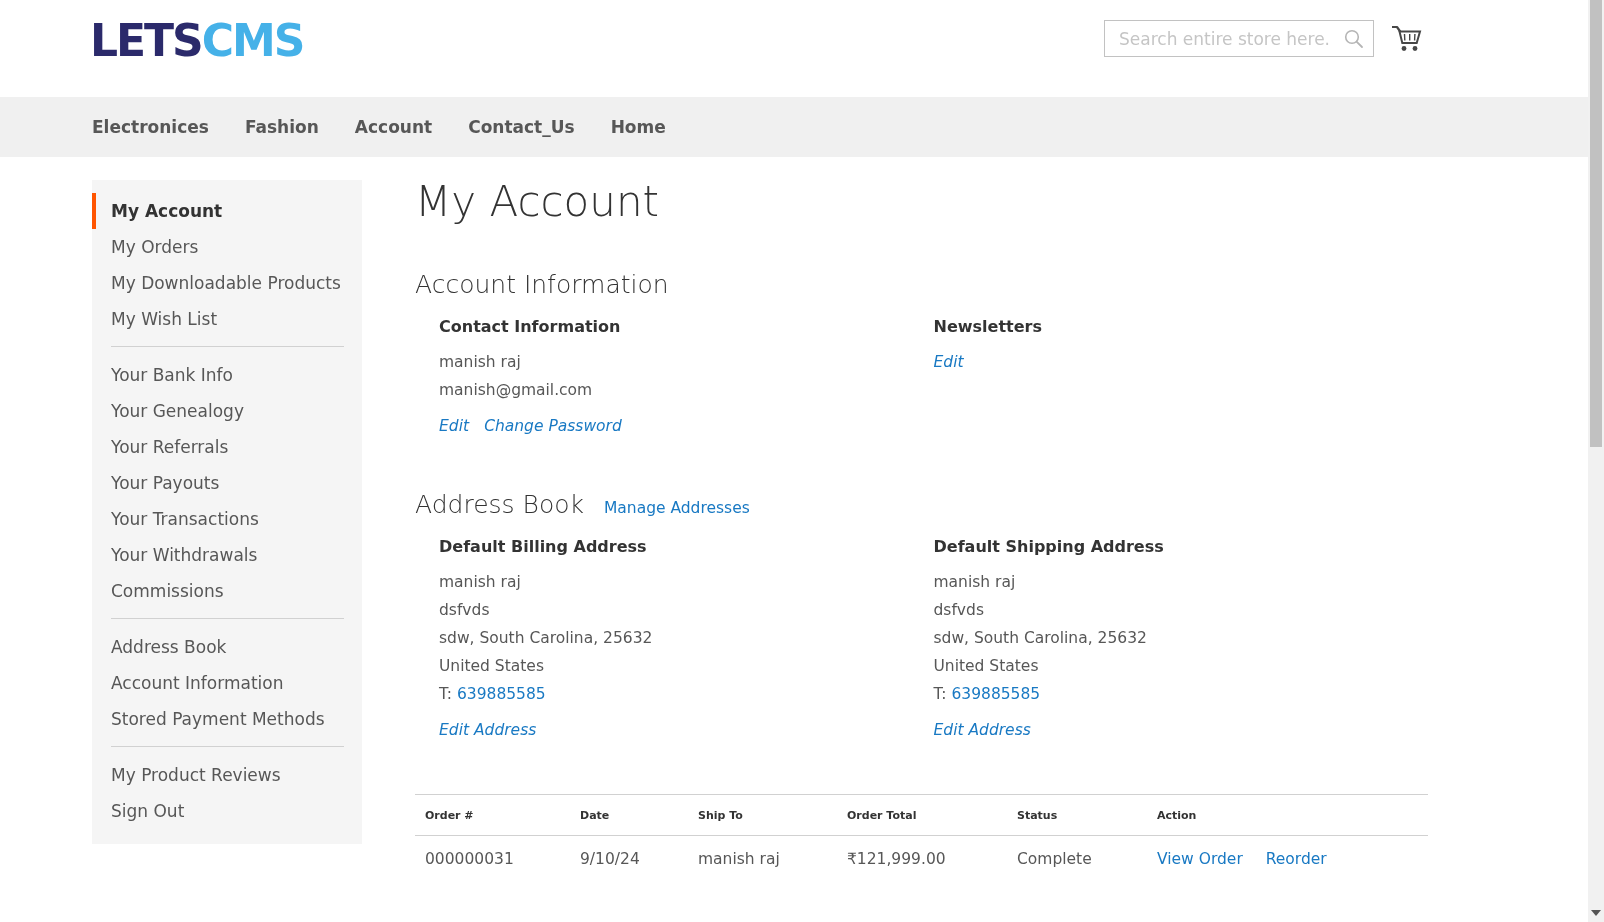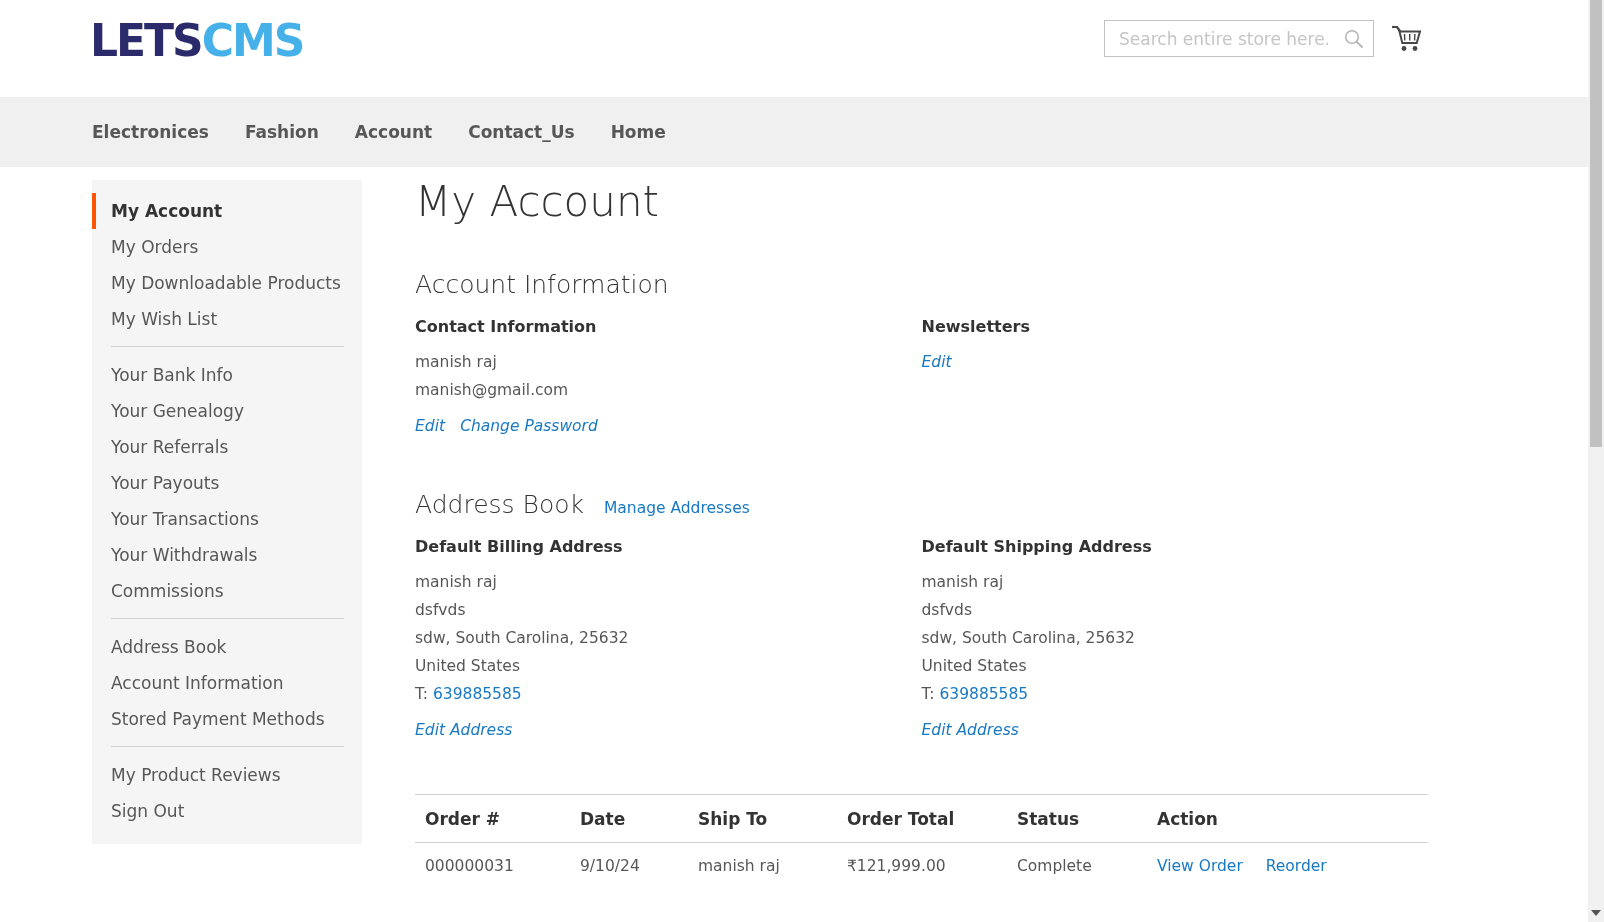--- a/index.html
+++ b/index.html
@@ -13,44 +13,44 @@
   .header { position:absolute; top:0; left:0; width:1588px; height:104px; background:#fff;text-decoration:underline; }
   .logo { position:absolute; left:90px; top:16px; font-size:44px; font-weight:800; letter-spacing:-2px; line-height:50px; cursor:pointer; white-space:nowrap; }
   .logo .p1 { color:#2b2a6b; }
   .logo .p2 { color:#45b1e8; }
   .search-box { position:absolute; left:1104px; top:20px; width:270px; height:37px; border:1px solid #c2c2c2; background:#fff; }
   .search-box input { width:100%; height:100%; border:0; outline:none; padding:0 42px 0 14px; font:17px "DejaVu Sans","Liberation Sans",sans-serif; color:#333; background:transparent; }
   .search-box input::placeholder { color:#c5c5c5; }
   .search-icon { position:absolute; right:8px; top:7px; width:22px; height:22px; cursor:pointer; }
   .cart-btn { position:absolute; left:1390px; top:21px; width:34px; height:34px; cursor:pointer; }
   
-  .nav { position:absolute; top:97px; left:0; width:1588px; height:70px; background:#f0f0f0; display:flex; align-items:center; padding-left:92px; gap:36px; }
+  .nav { position:absolute; top:97px; left:0; width:1588px; height:60px; background:#f0f0f0; display:flex; align-items:center; padding-left:92px; gap:36px; }
   .nav-item { font-size:17px; font-weight:700; color:#575757; text-decoration:none; cursor:pointer; }
   
   .sidebar { position:absolute; left:92px; top:180px; width:270px; background:#f5f5f5; padding:13px 0 15px; }
   .side-item { padding:8px 18px 8px 19px; font-size:17px; line-height:20px; color:#575757; cursor:pointer; }
   .side-item.current { font-weight:700; color:#333; border-left:4px solid #ff5501; padding-left:15px; }
   .side-divider { border:0; border-top:1px solid #d1d1d1; margin:9px 18px 10px 19px; }
   
   .main { position:absolute; left:415px; top:178px; width:1013px; }
   .page-title { font-size:42px; font-weight:300; color:#333; line-height:48px; margin-bottom:44px; }
   .block { margin-bottom:50px; }
   .block-title { display:flex; align-items:baseline; gap:20px; margin-bottom:16px; }
   .block-title .bt { font-size:25px; font-weight:300; color:#333; line-height:30px; }
-  .row2 { display:flex; }
+  .row2 { display:flex;margin-left:24px; }
   .col { width:50%; }
   .box-title { font-size:16px; font-weight:700; color:#333; margin-bottom:10px; line-height:22px; }
   .box p { font-size:15.5px; line-height:28px; color:#575757; }
   a.link { color:#1979c3; text-decoration:none; cursor:pointer; font-size:15.5px; }
   .title-link { font-size:16px; }
   .box-actions { margin-top:8px; line-height:28px;font-style:italic; }
   .box-actions a { margin-right:10px; }
   
   .orders-table { width:100%; border-collapse:collapse; border-top:1px solid #d1d1d1; }
-  .orders-table th { text-align:left; font-size:17px; font-weight:700; color:#333; padding:14px 10px 13px; border-bottom:1px solid #d1d1d1; }
+  .orders-table th { text-align:left; font-size:11px; font-weight:700; color:#333; padding:14px 10px 13px; border-bottom:1px solid #d1d1d1; }
   .orders-table td { font-size:15.5px; color:#575757; padding:14px 10px; }
   .orders-table td a { margin-right:18px; }
   
   .scrollbar { position:absolute; right:0; top:0; width:16px; height:922px; background:#f1f1f1; }
   .scroll-thumb { position:absolute; top:0; left:2px; width:12px; height:447px; background:#c1c1c1; cursor:pointer; }
   .scroll-arrow-down { position:absolute; bottom:6px; left:3px; width:0; height:0; border-left:5px solid transparent; border-right:5px solid transparent; border-top:6px solid #545454; cursor:pointer; }
 </style>
 </head>
 <body>
 

